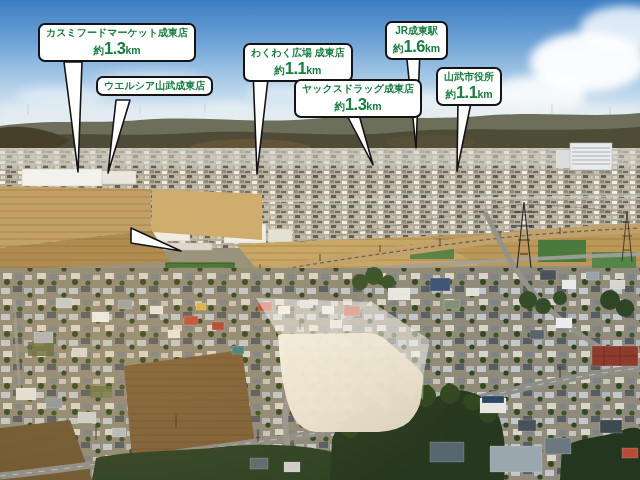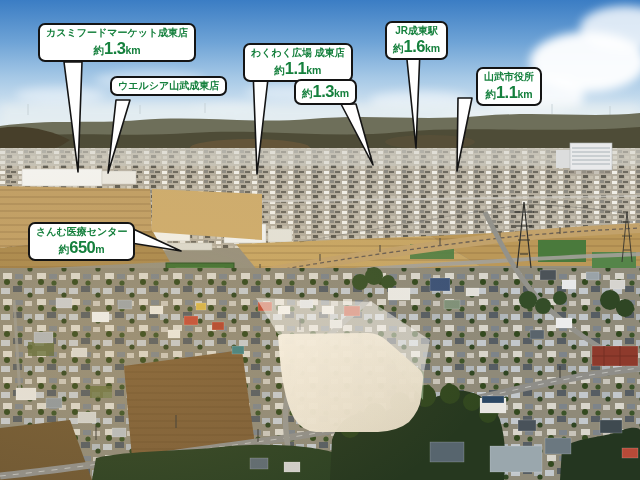--- a/index.html
+++ b/index.html
@@ -254,41 +254,38 @@
       <polygon points="458,98 472,98 457,171"></polygon>
       <polygon points="131,228 131,243 181,251"></polygon>
     </g>
   </svg>
 
   <div class="callout" style="left:38px;top:23px;">
     <span class="name">カスミフードマーケット成東店</span>
     <span class="dist"><span class="pre">約</span><span class="val">1.3</span><span class="unit">km</span></span>
   </div>
 
-  <div class="callout" style="left:110px;top:76px;">
+  <div class="callout" style="left:96px;top:76px;">
     <span class="name">ウエルシア山武成東店</span>
   </div>
 
   <div class="callout" style="left:243px;top:43px;">
     <span class="name">わくわく広場 成東店</span>
     <span class="dist"><span class="pre">約</span><span class="val">1.1</span><span class="unit">km</span></span>
   </div>
 
   <div class="callout" style="left:294px;top:79px;">
+    <span class="name">ヤックスドラッグ成東店</span>
     <span class="dist"><span class="pre">約</span><span class="val">1.3</span><span class="unit">km</span></span>
   </div>
 
   <div class="callout" style="left:385px;top:21px;text-align:center;">
     <span class="name">JR成東駅</span>
     <span class="dist"><span class="pre">約</span><span class="val">1.6</span><span class="unit">km</span></span>
   </div>
 
-  <div class="callout" style="left:476px;top:67px;text-align:center;">
+  <div class="callout" style="left:436px;top:67px;text-align:center;">
     <span class="name">山武市役所</span>
     <span class="dist"><span class="pre">約</span><span class="val">1.1</span><span class="unit">km</span></span>
   </div>
 
-  <div class="callout" style="left:28px;top:222px;">
-    <span class="name">さんむ医療センター</span>
-    <span class="dist"><span class="pre">約</span><span class="val">650</span><span class="unit">m</span></span>
-  </div>
 
 </div>
 
 </body></html>

